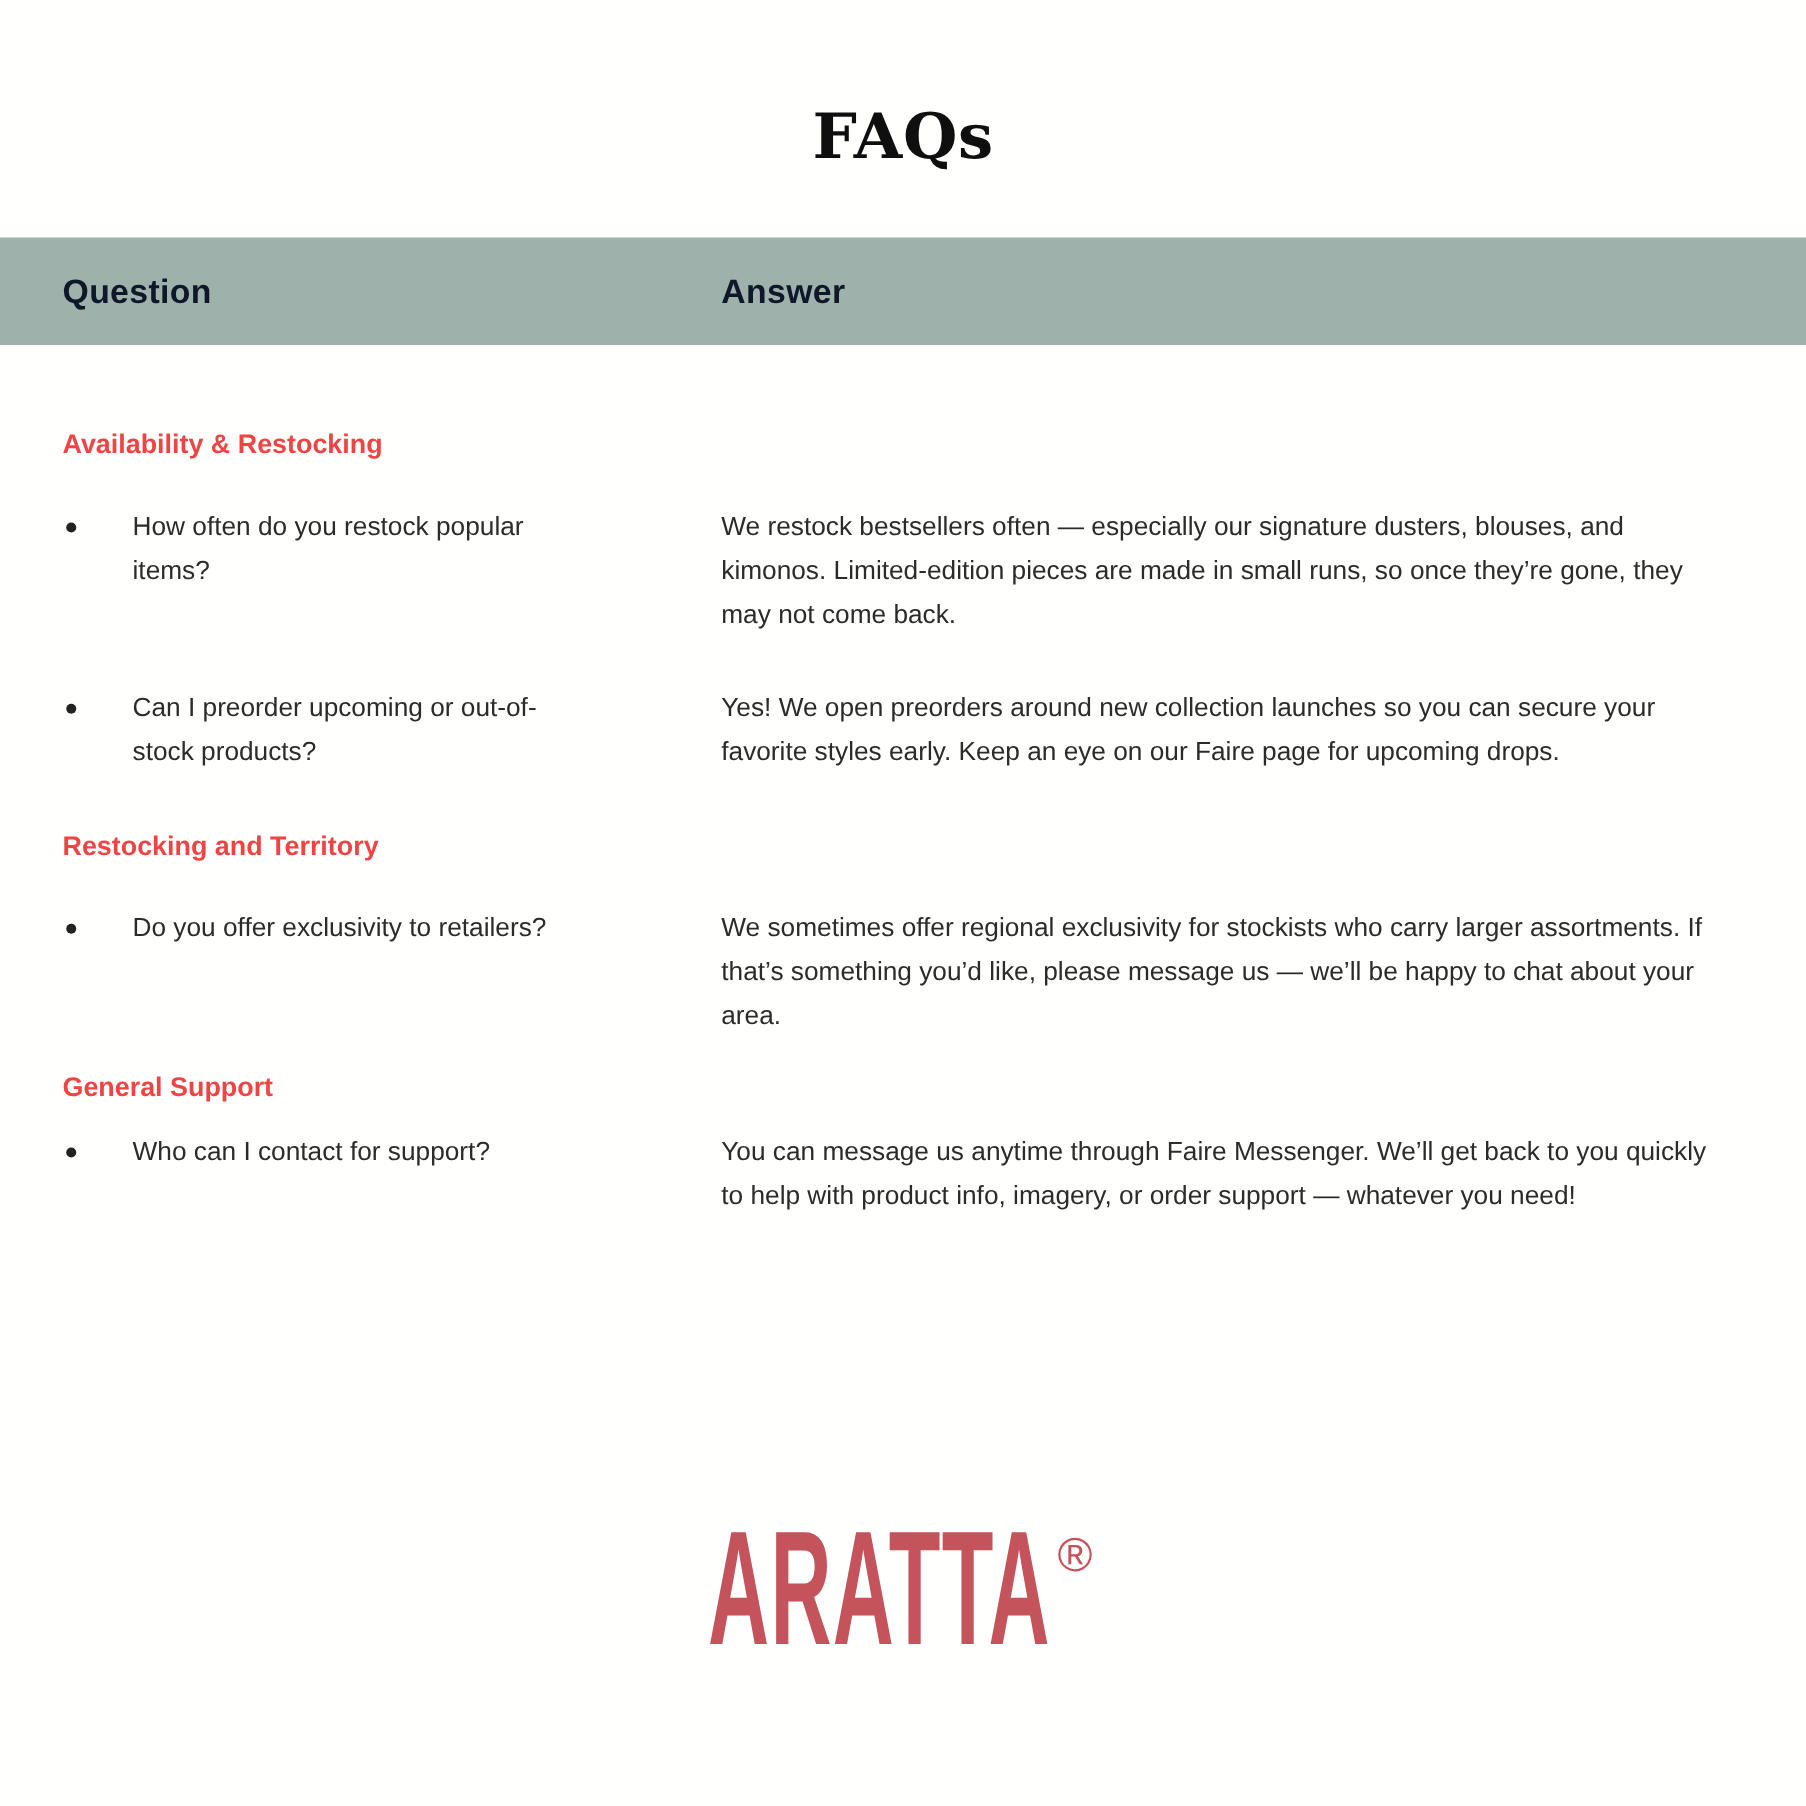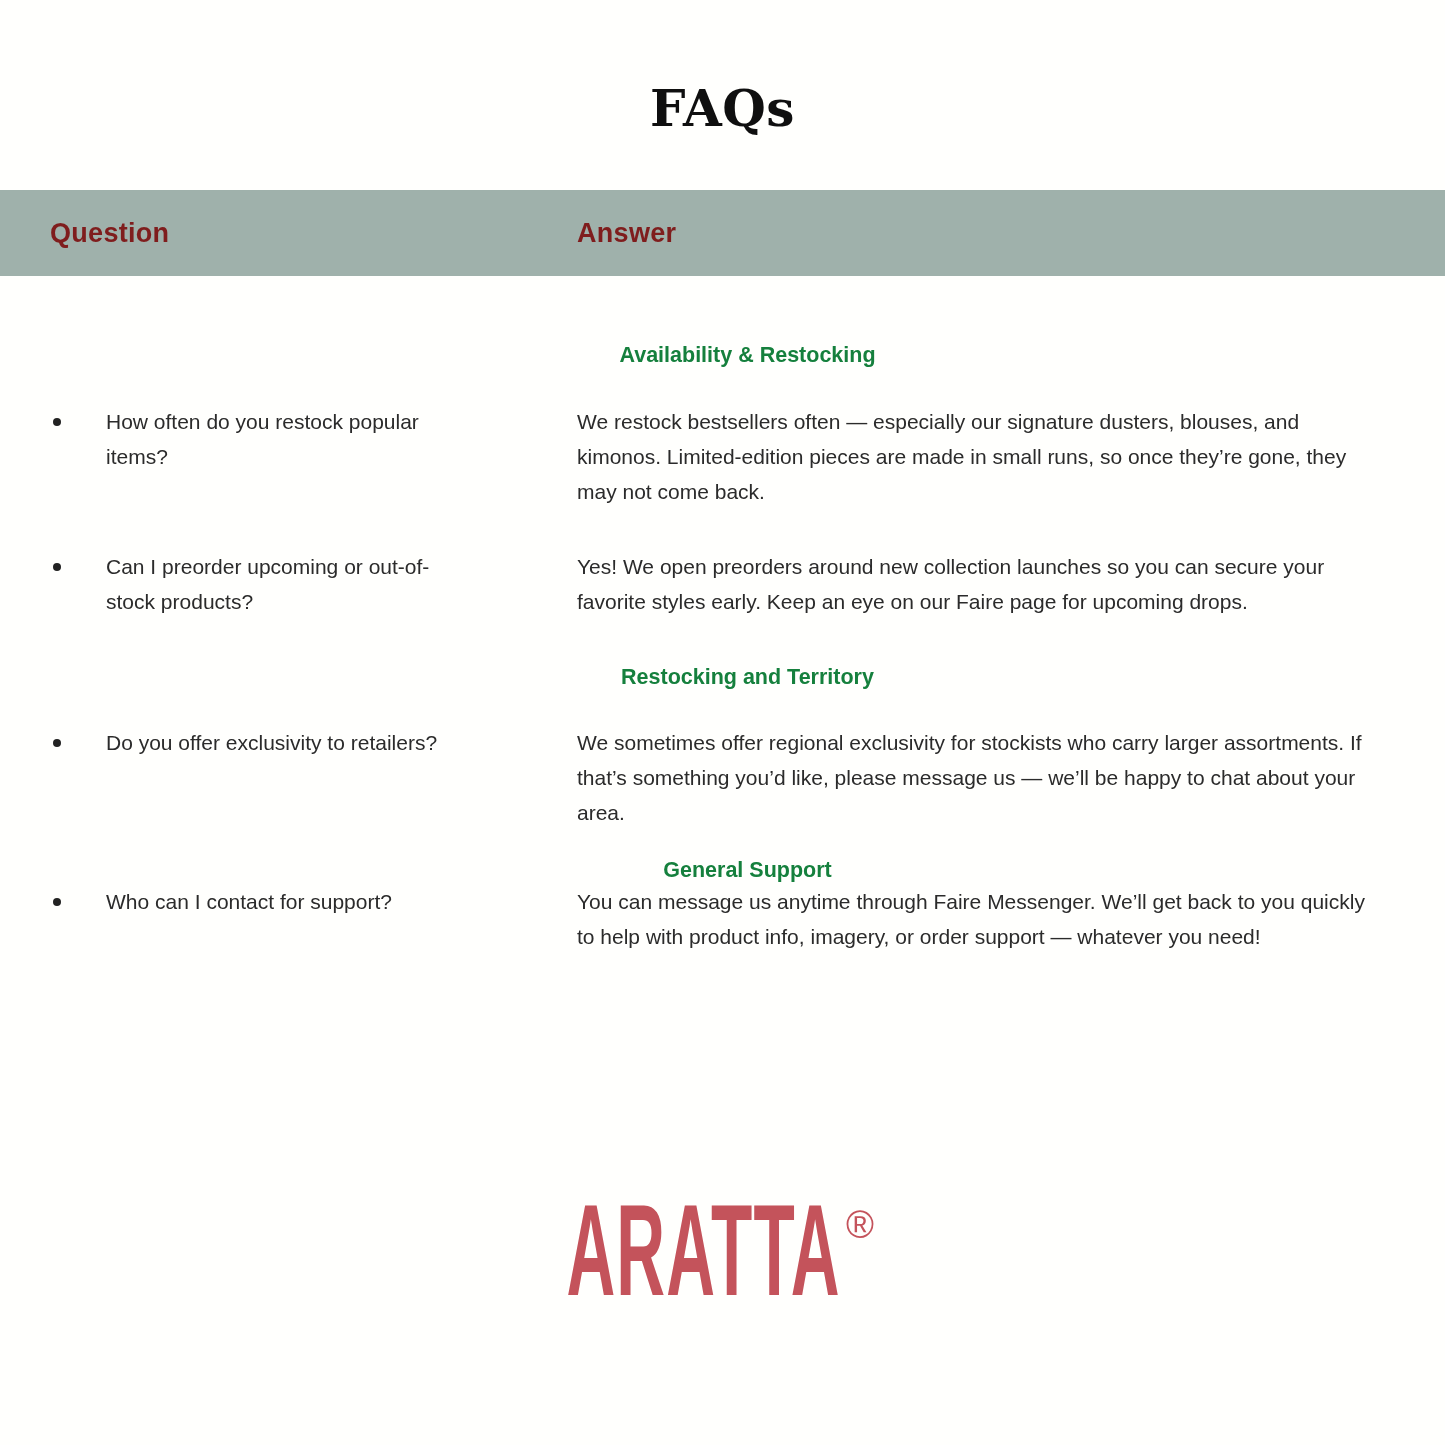--- a/index.html
+++ b/index.html
@@ -31,48 +31,47 @@
     margin-top: 52px;
     height: 86px;
     width: 100%;
     background: #9fb1ab;
     display: grid;
     grid-template-columns: 527px 1fr;
     align-items: center;
     padding-left: 50px;
   }
   .header-label {
-    color: #7f1d1d;
+    color: #0f172a;
     font-weight: 700;
     font-size: 27px;
     letter-spacing: 0.3px;
   }
 
   
   .section-heading {
     margin: 0 0 0 50px;
     font-size: 21.5px;
     line-height: 27px;
     font-weight: 700;
-    color: #15803d;
-    text-align: center;
+    color: #ef4444;
   }
   .mt-sec1 { margin-top: 66px; }
   .mt-sec2 { margin-top: 45px; }
   .mt-sec3 { margin-top: 27px; }
 
   .faq-row {
     display: grid;
     grid-template-columns: 527px 800px;
     margin-left: 50px;
   }
   .mt-row1 { margin-top: 35px; }
   .mt-row2 { margin-top: 40px; }
   .mt-row3 { margin-top: 34px; }
-  .mt-row4 { }
+  .mt-row4 { margin-top: 20px; }
 
   .q-cell { display: flex; align-items: flex-start; gap: 29px; }
   .bullet-dot {
     flex: 0 0 auto;
     width: 8px;
     height: 8px;
     border-radius: 50%;
     background: #222222;
     margin: 14px 16px 0 3px;
   }

